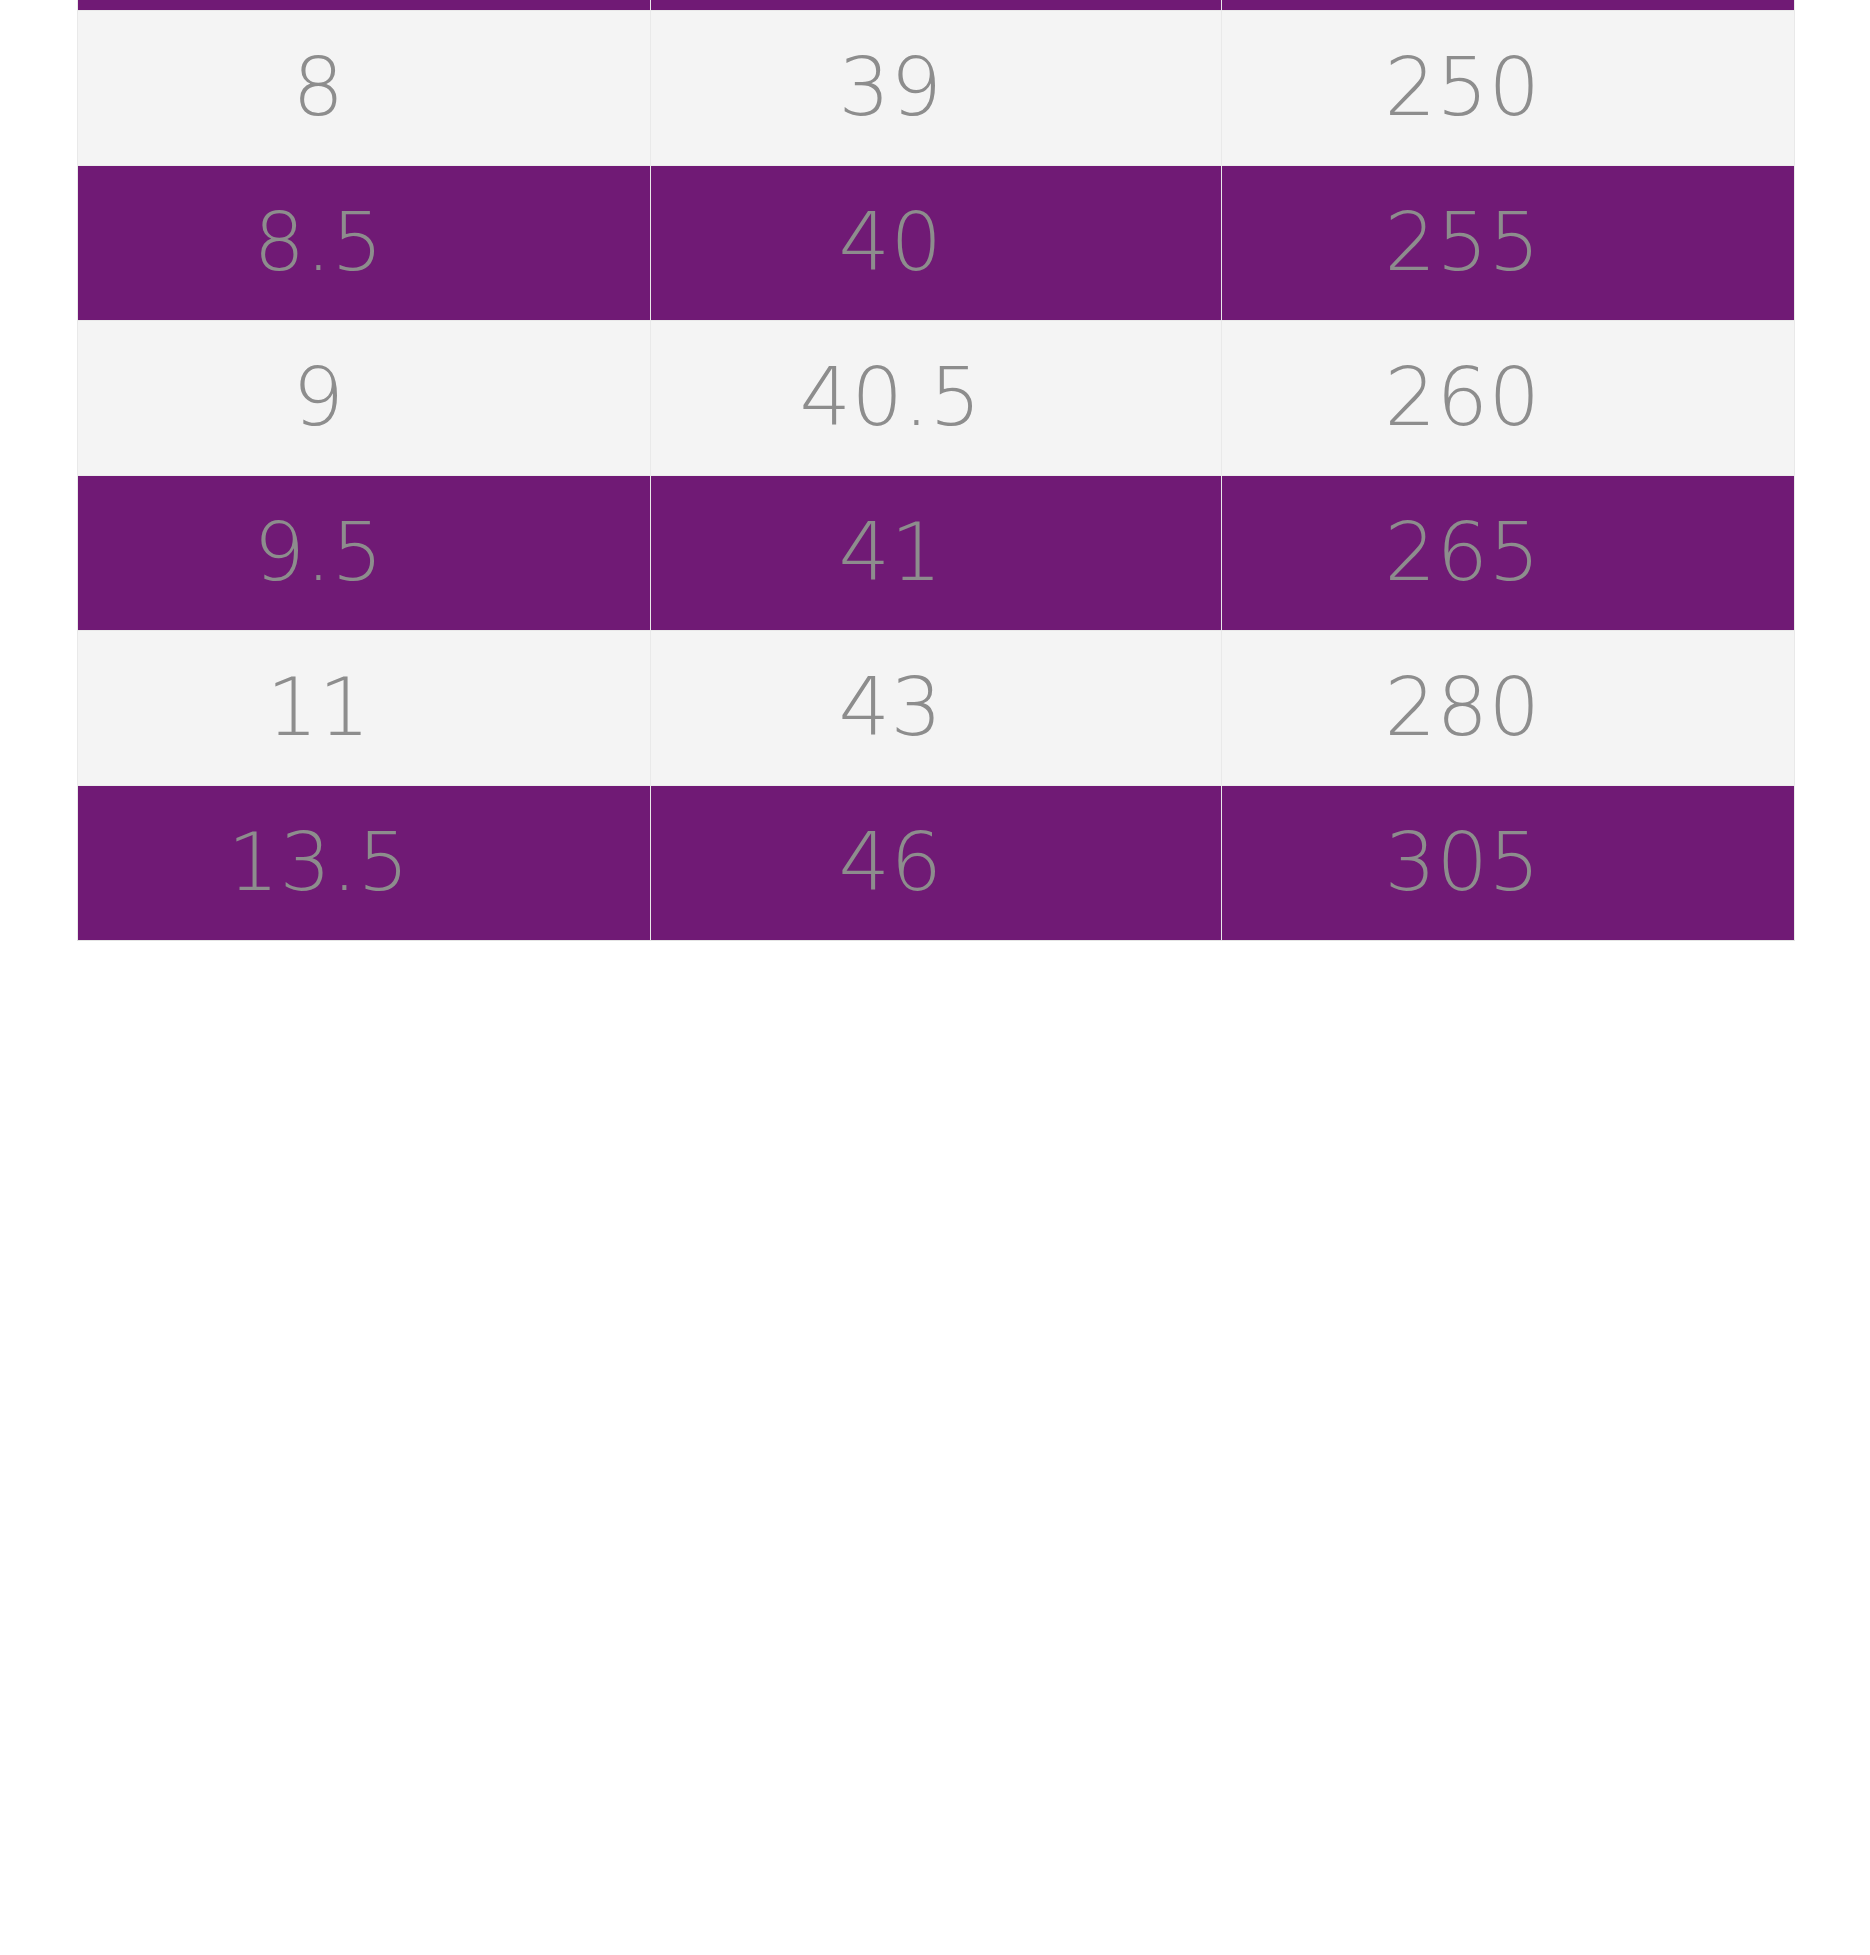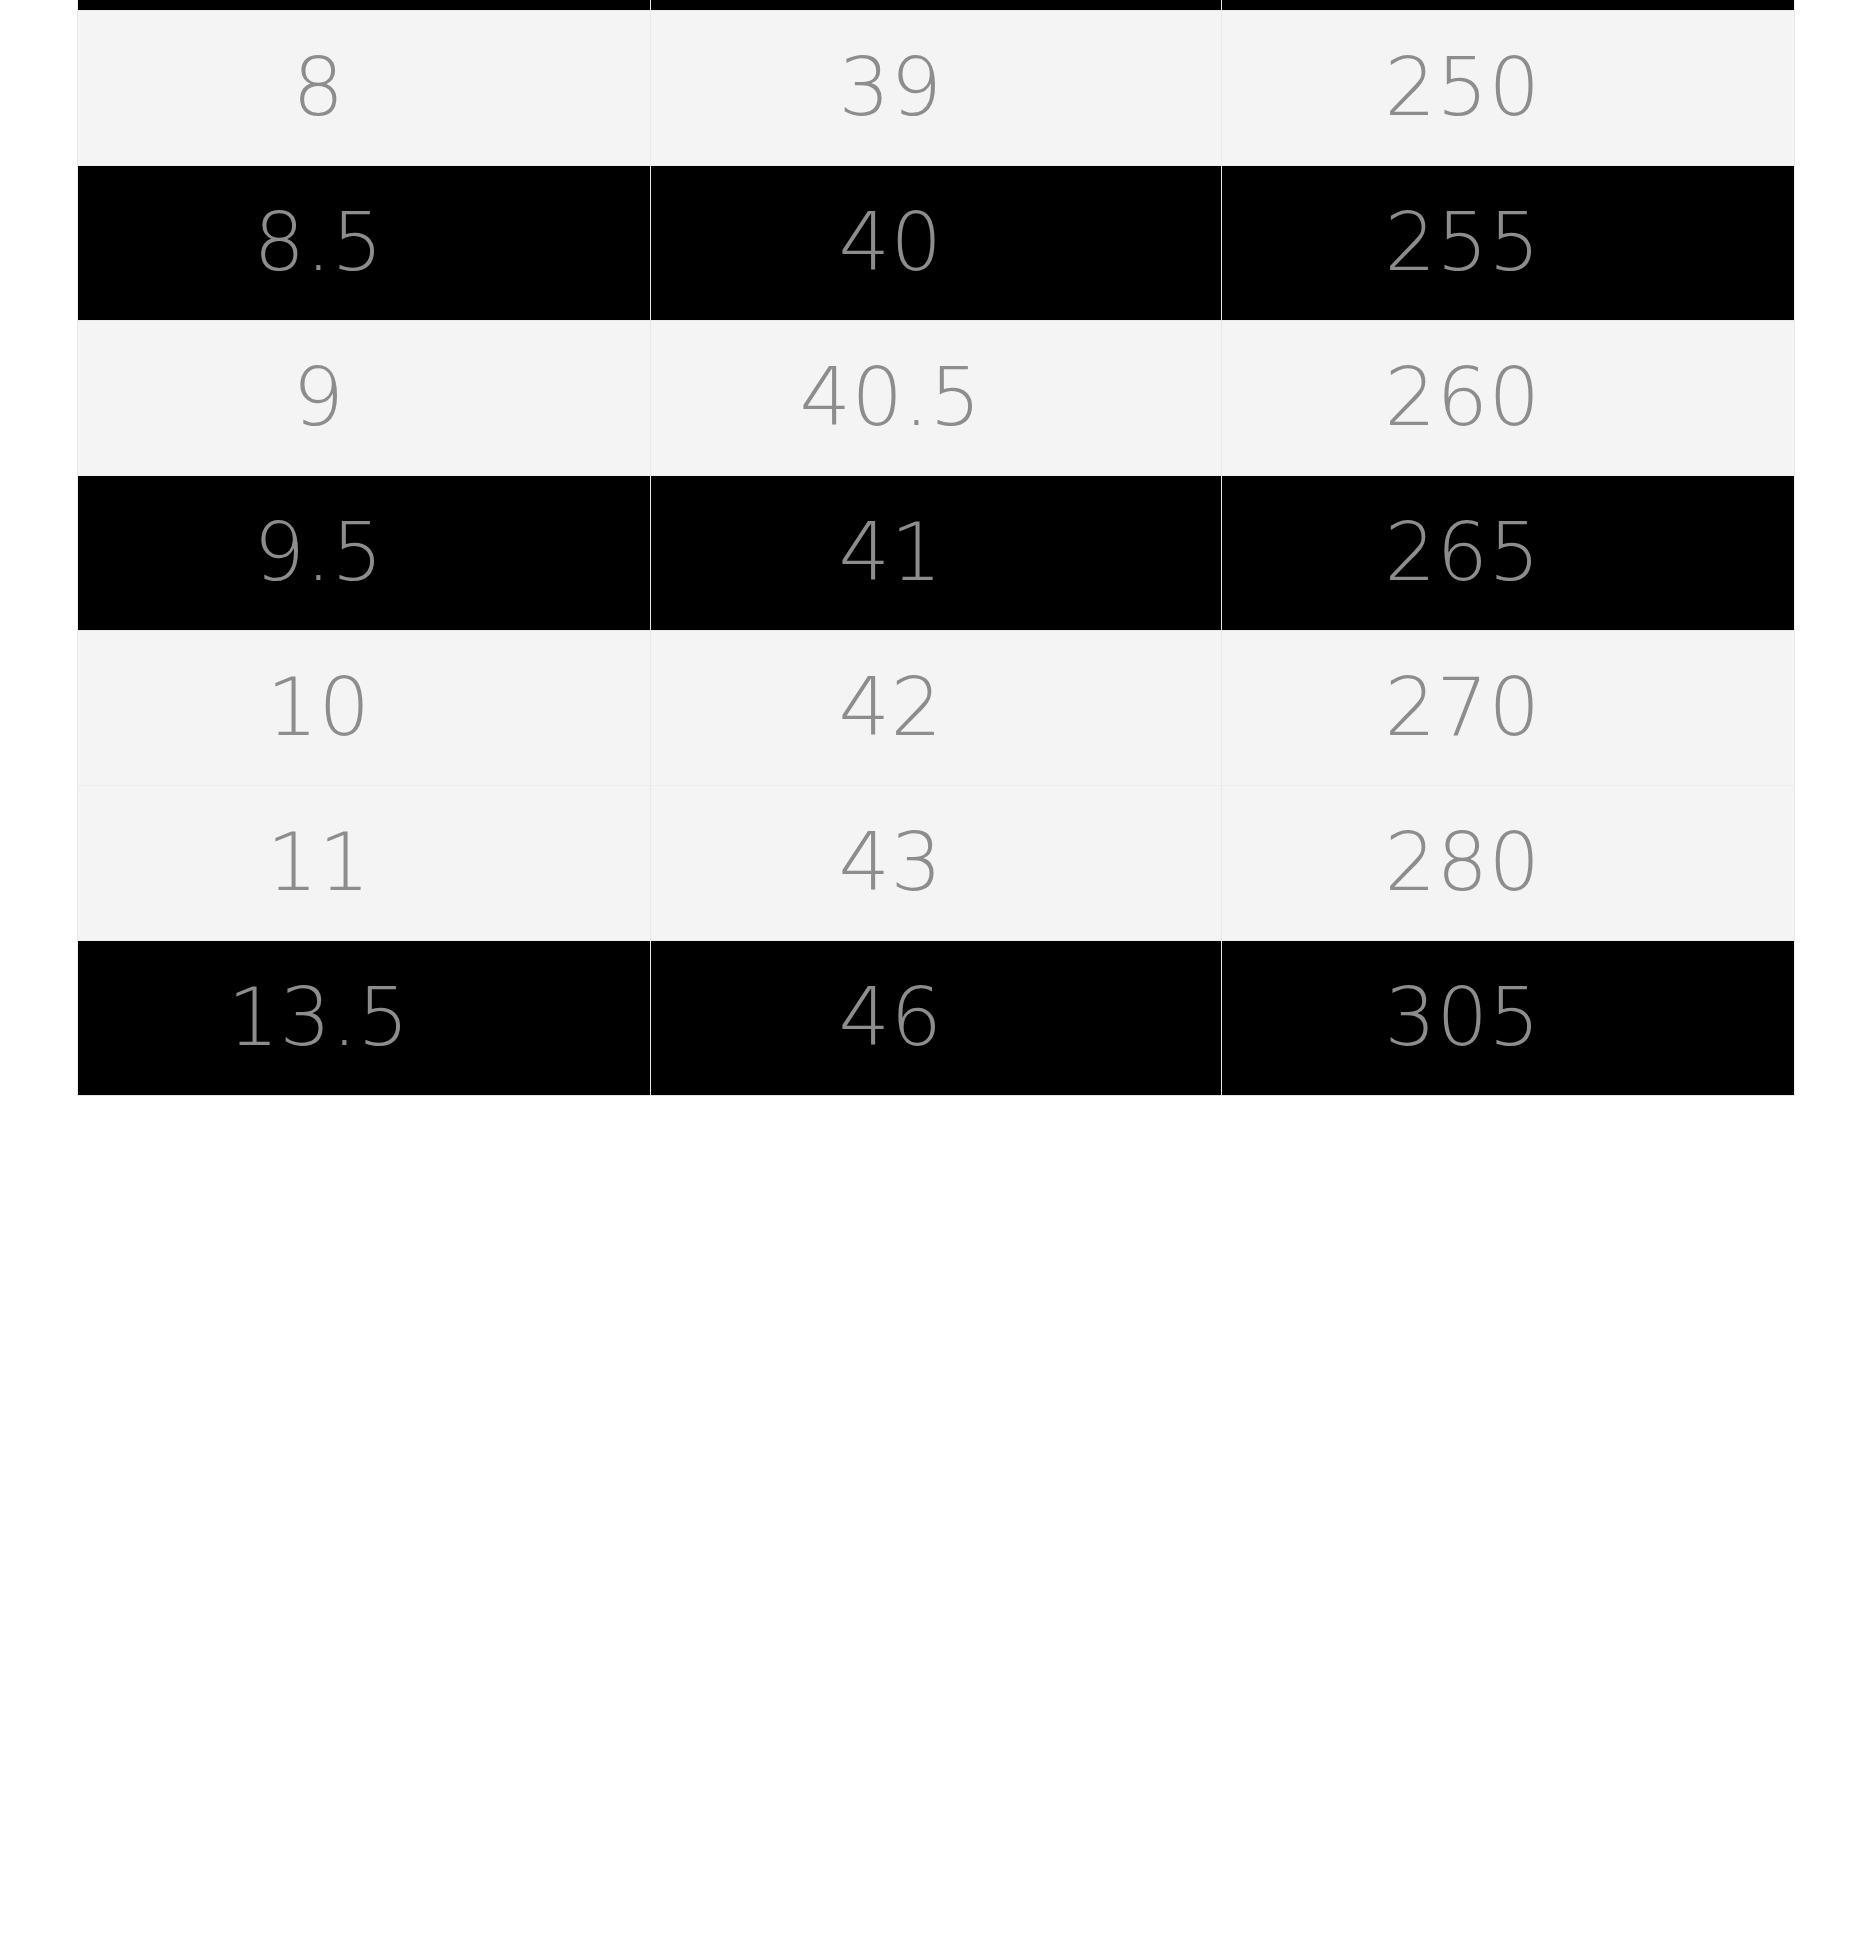--- a/index.html
+++ b/index.html
@@ -61,21 +61,21 @@
     background: #ffffff;
   }
 
   table.size-table tr.row-odd td {
     background: #f4f4f4;
     border-top: 0.8px solid #ededed;
     border-bottom: 0.8px solid #ededed;
   }
 
   table.size-table tr.row-even td {
-    background: #000000;
+    background: #701a75;
   }
 
   table.size-table tr:last-child td {
     border-bottom: 0.8px solid #e4e4e4;
   }
 </style>
 </head>
 <body>
 
 <div id="page">
@@ -108,25 +108,20 @@
             <td>9</td>
             <td>40.5</td>
             <td>260</td>
           </tr>
           <tr class="row-even">
             <td>9.5</td>
             <td>41</td>
             <td>265</td>
           </tr>
           <tr class="row-odd">
-            <td>10</td>
-            <td>42</td>
-            <td>270</td>
-          </tr>
-          <tr class="row-odd">
             <td>11</td>
             <td>43</td>
             <td>280</td>
           </tr>
           <tr class="row-even">
             <td>13.5</td>
             <td>46</td>
             <td>305</td>
           </tr>
         </tbody>

